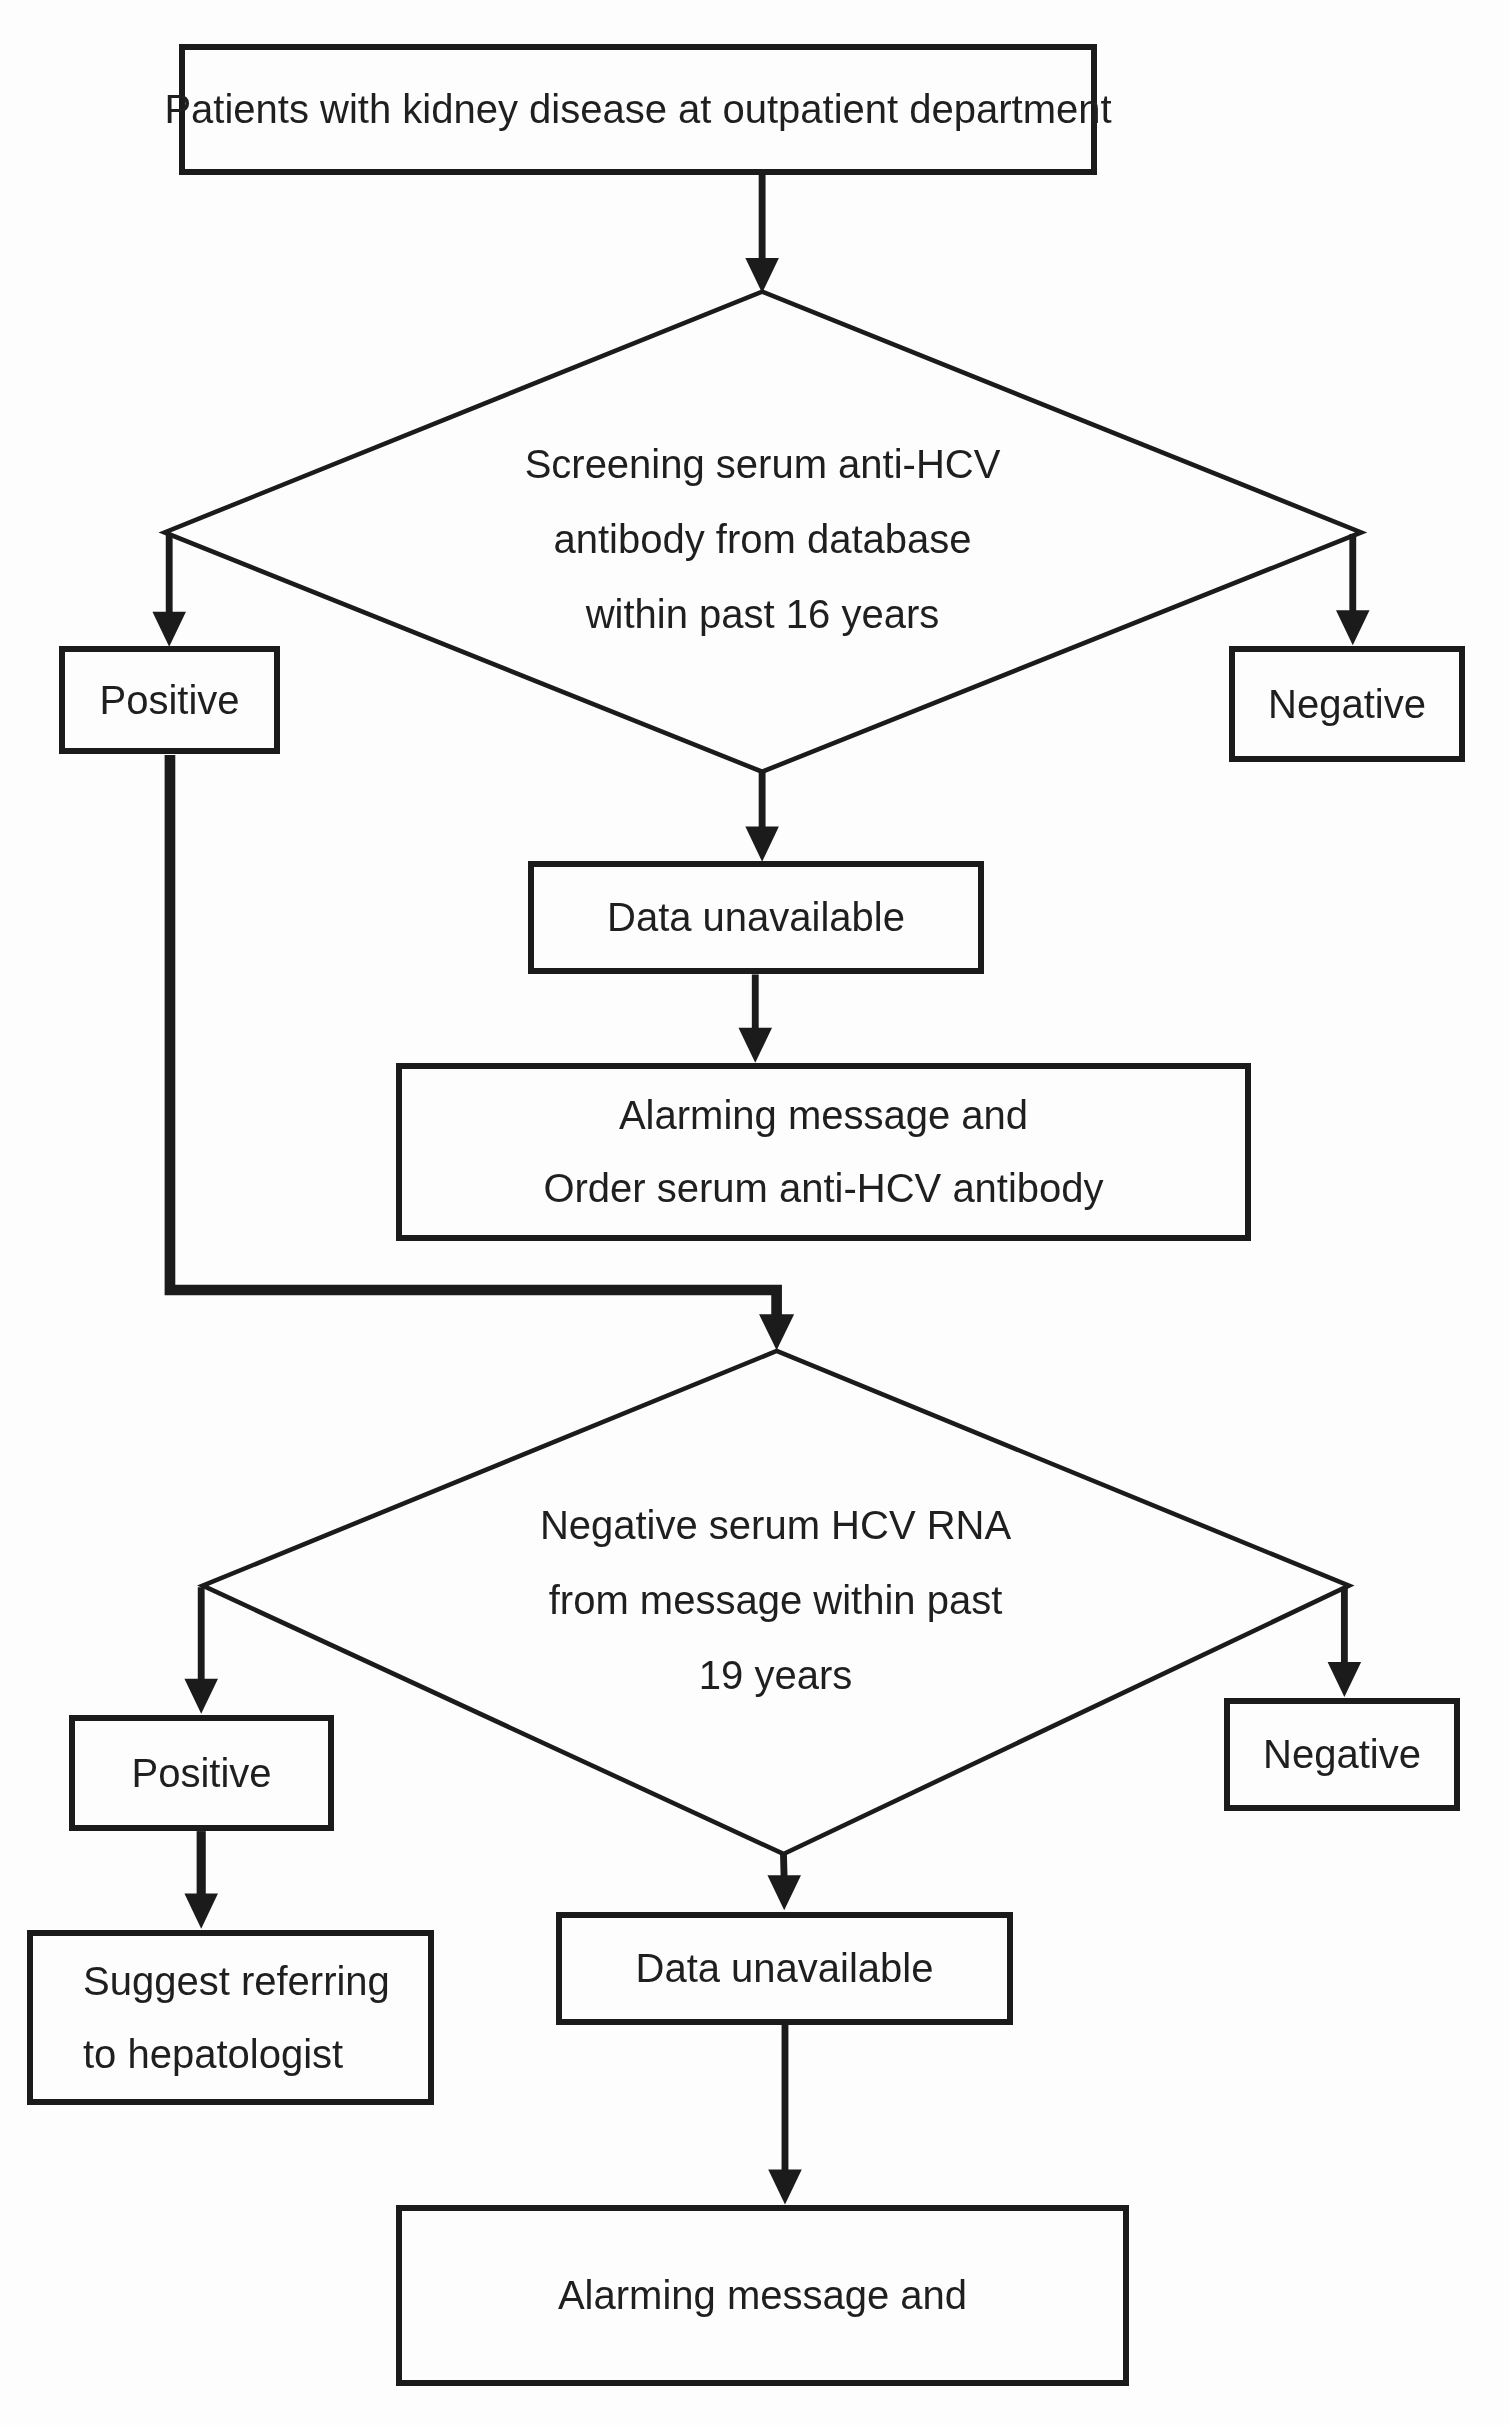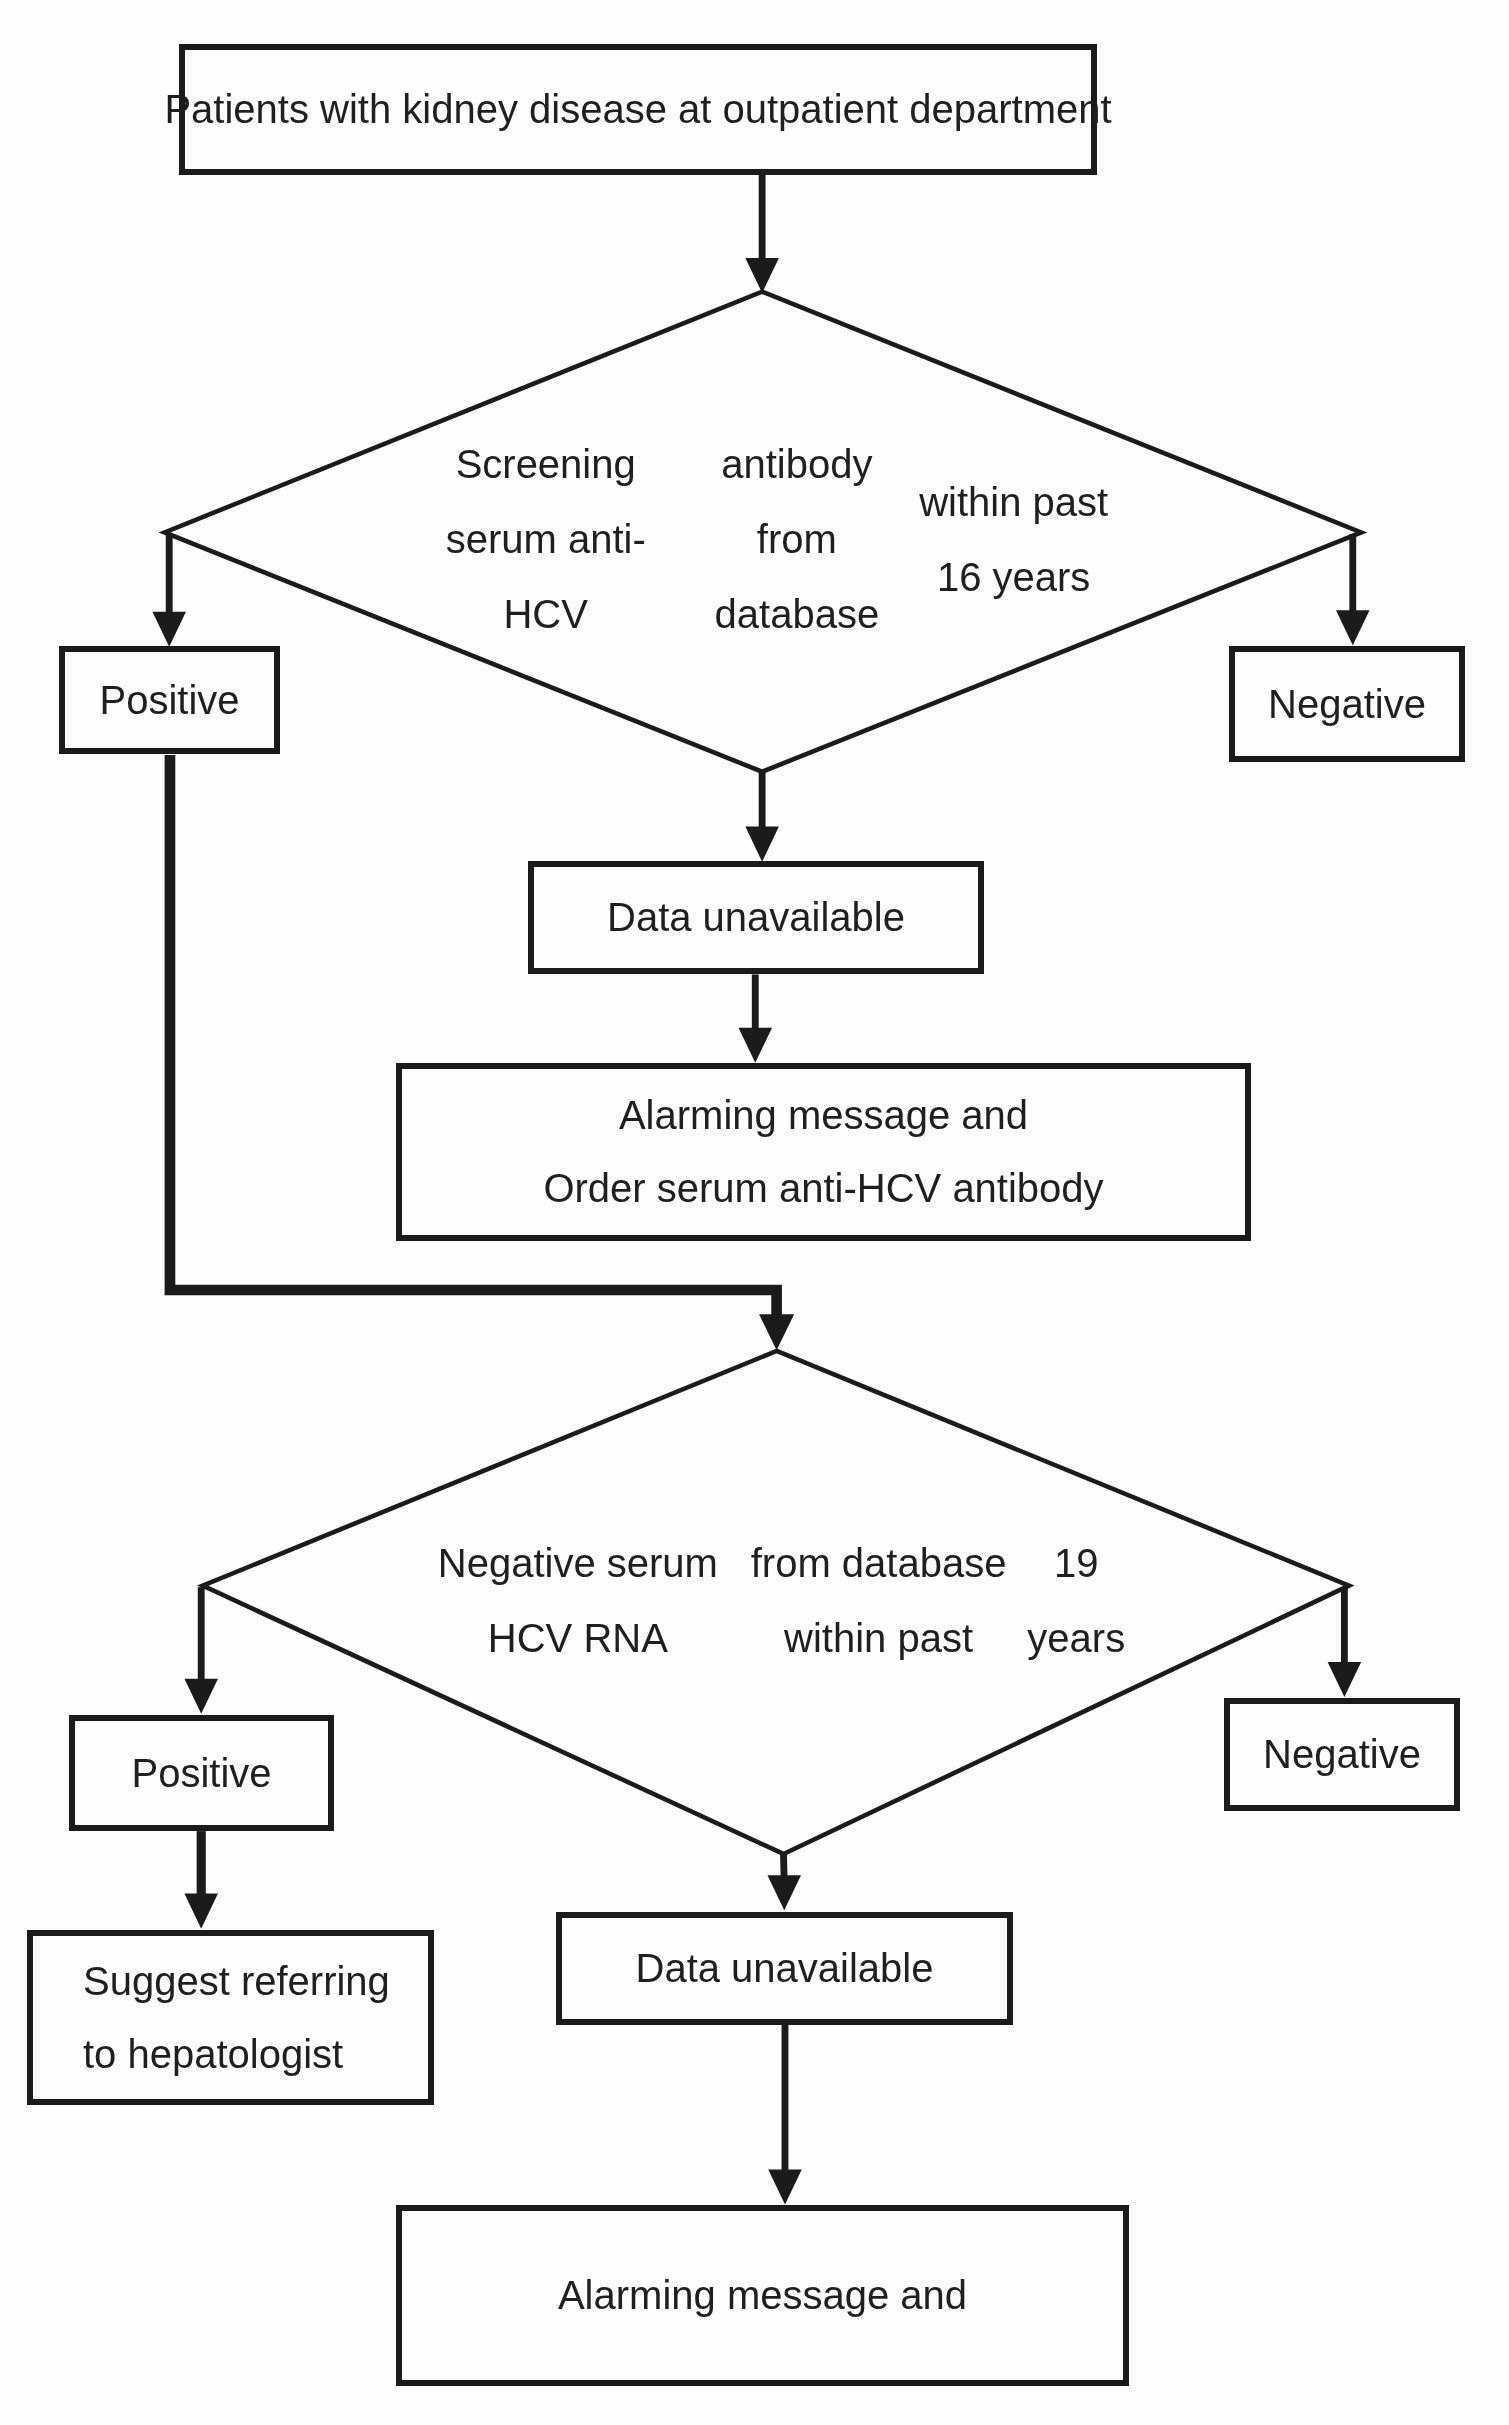--- a/index.html
+++ b/index.html
@@ -29,21 +29,21 @@
     justify-content: center;
     text-align: center;
     font-size: 40px;
     line-height: 73px;
     color: #1f1f1f;
   }
   .node .line { white-space: nowrap; }
   .diamond-label {
     position: absolute;
     display: flex;
-    flex-direction: row;
+    flex-direction: column;
     align-items: center;
     justify-content: center;
     text-align: center;
     font-size: 40px;
     line-height: 75px;
     color: #1f1f1f;
     background: transparent;
     pointer-events: none;
   }
   
@@ -130,21 +130,21 @@
     <span class="line">Data unavailable</span>
   </div>
 
   <div class="node n-alarm1">
     <span class="line">Alarming message and</span>
     <span class="line">Order serum anti-HCV antibody</span>
   </div>
 
   <div class="diamond-label d2-label">
     <span class="line">Negative serum HCV RNA</span>
-    <span class="line">from database within past</span>
+    <span class="line">from message within past</span>
     <span class="line">19 years</span>
   </div>
 
   <div class="node n-pos2">
     <span class="line">Positive</span>
   </div>
 
   <div class="node n-neg2">
     <span class="line">Negative</span>
   </div>

